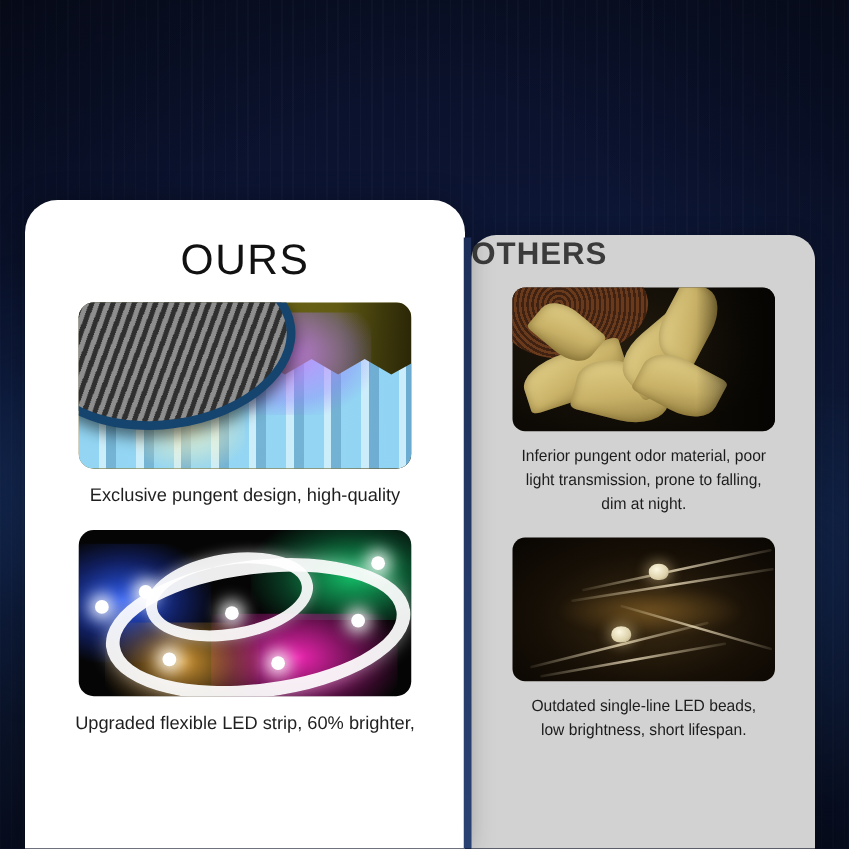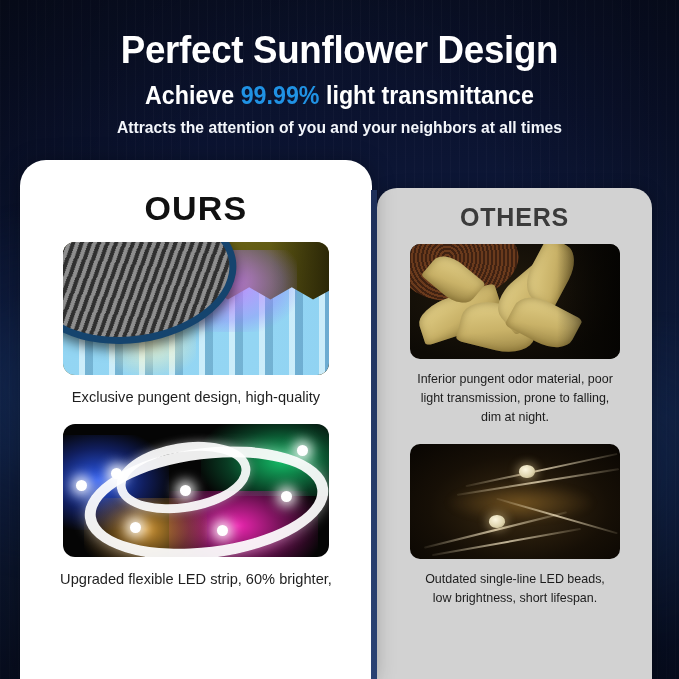--- a/index.html
+++ b/index.html
@@ -138,33 +138,32 @@
     width: 6px;
     height: 489px;
     background: linear-gradient(to bottom, #1d2f59, #2a4273);
     z-index: 5;
   }
 
   .head-ours {
     text-align: center;
     font-size: 34px;
     line-height: 40px;
-    font-weight: bold;
+    font-weight: normal;
     color: #111111;
     letter-spacing: 1.2px;
     padding-top: 28px;
   }
   .head-others {
-    text-align: center;
+    text-align: left;
     font-size: 25px;
     line-height: 30px;
     font-weight: bold;
     color: #3b3b3b;
     letter-spacing: 0.8px;
-    padding-top: 14px;
   }
 
   .photo {
     position: relative;
     overflow: hidden;
     border-radius: 12px;
     background: #111;
   }
   .photo-ours {
     width: 266px;
@@ -338,25 +337,20 @@
 <body>
 
 <div id="stage">
 
   <div class="bg-base"></div>
   <div class="bg-glow"></div>
   <div class="bg-glow2"></div>
   <div class="bg-stripes"></div>
   <div class="bg-vignette"></div>
 
-  <div class="header">
-    <h1 class="title">Perfect Sunflower Design</h1>
-    <p class="subtitle"><span>Achieve </span><span class="accent">99.99%</span><span> light transmittance</span></p>
-    <p class="tagline">Attracts the attention of you and your neighbors at all times</p>
-  </div>
 
   <div class="card-others">
     <div class="head-others">OTHERS</div>
 
     <div class="photo photo-others art-oth-1">
       <div class="center"></div>
       <div class="pet" style="left:4%;  top:44%; width:40%; height:34%; transform:rotate(-18deg);"></div>
       <div class="pet" style="left:24%; top:52%; width:36%; height:40%; transform:rotate(14deg);"></div>
       <div class="pet" style="left:40%; top:26%; width:34%; height:38%; transform:rotate(-40deg);"></div>
       <div class="pet" style="left:52%; top:8%;  width:30%; height:34%; transform:rotate(-62deg);"></div>

